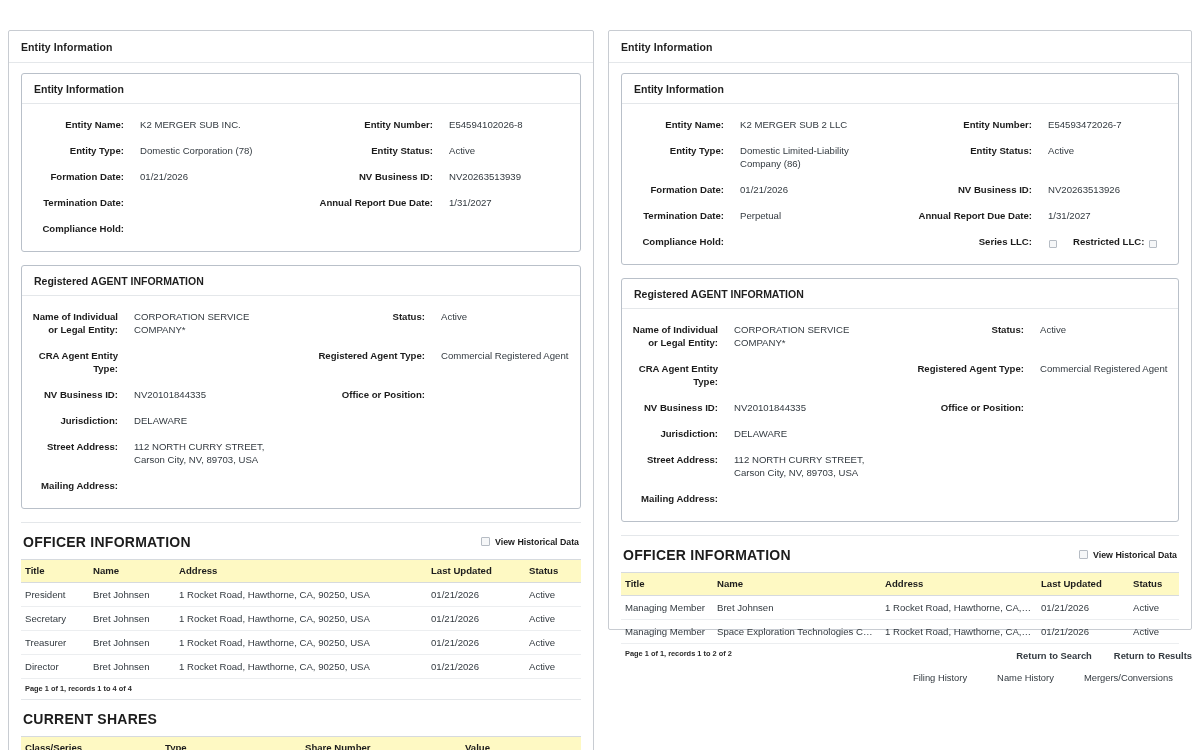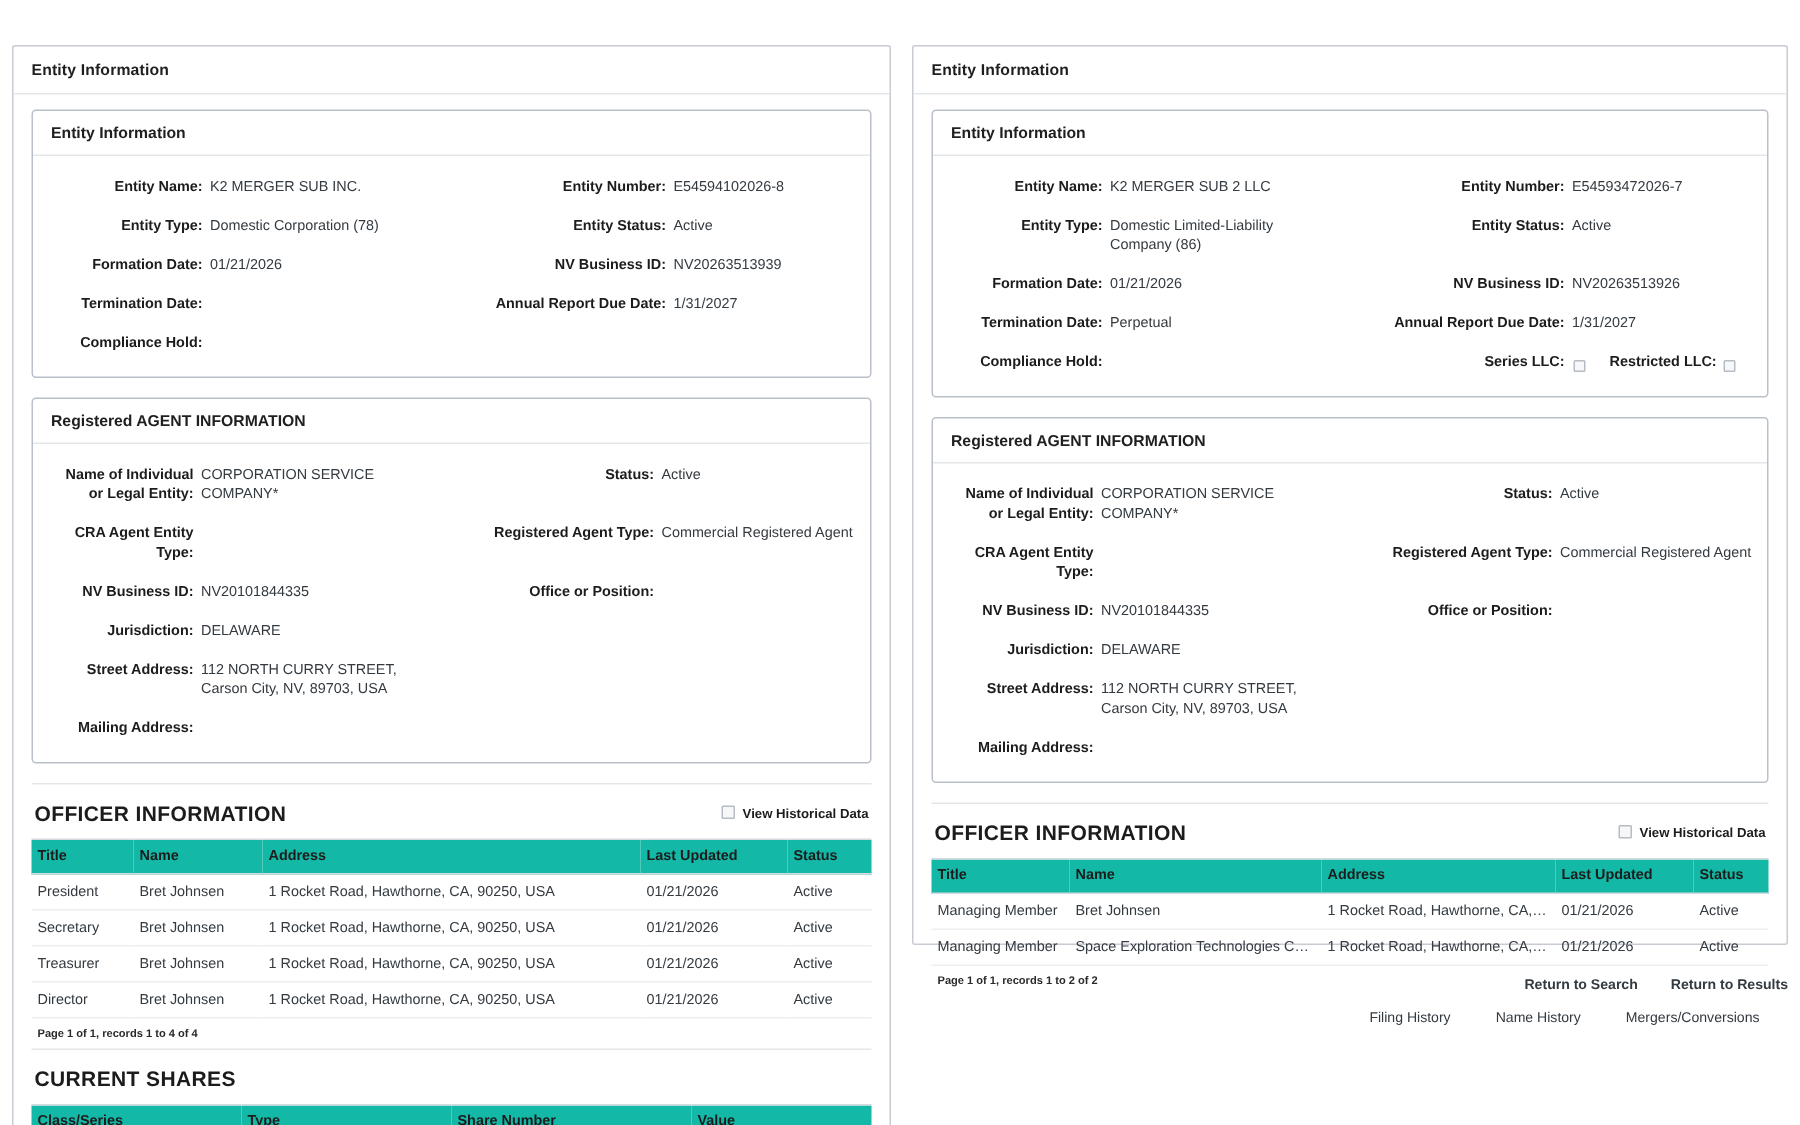--- a/index.html
+++ b/index.html
@@ -61,21 +61,21 @@
   .fcell { display: flex; align-items: flex-start; }
   .fcell.c1 { width: 50%; }
   .fcell.c2 { width: 50%; }
 
   .flabel {
     font-size: 9.6px;
     font-weight: bold;
     color: #1c1c1c;
     text-align: right;
     line-height: 13px;
-    padding-right: 5px;
+    padding-right: 16px;
     flex: none;
   }
   .fval {
     font-size: 9.6px;
     color: #333a40;
     line-height: 13px;
     word-wrap: break-word;
   }
 
   
@@ -123,21 +123,21 @@
     table-layout: fixed;
   }
   table.grid th {
     font-size: 9.6px;
     font-weight: bold;
     color: #1c1c1c;
     text-align: left;
     padding: 5px 4px 6px 4px;
     border-top: 1px solid #d6dade;
     border-bottom: 1px solid #d6dade;
-    background: #14b8a6;
+    background: #fef9c3;
     white-space: nowrap;
   }
   table.grid td {
     font-size: 9.6px;
     color: #333a40;
     text-align: left;
     padding: 6px 4px 6px 4px;
     border-bottom: 1px solid #eceef0;
     white-space: nowrap;
     overflow: hidden;

